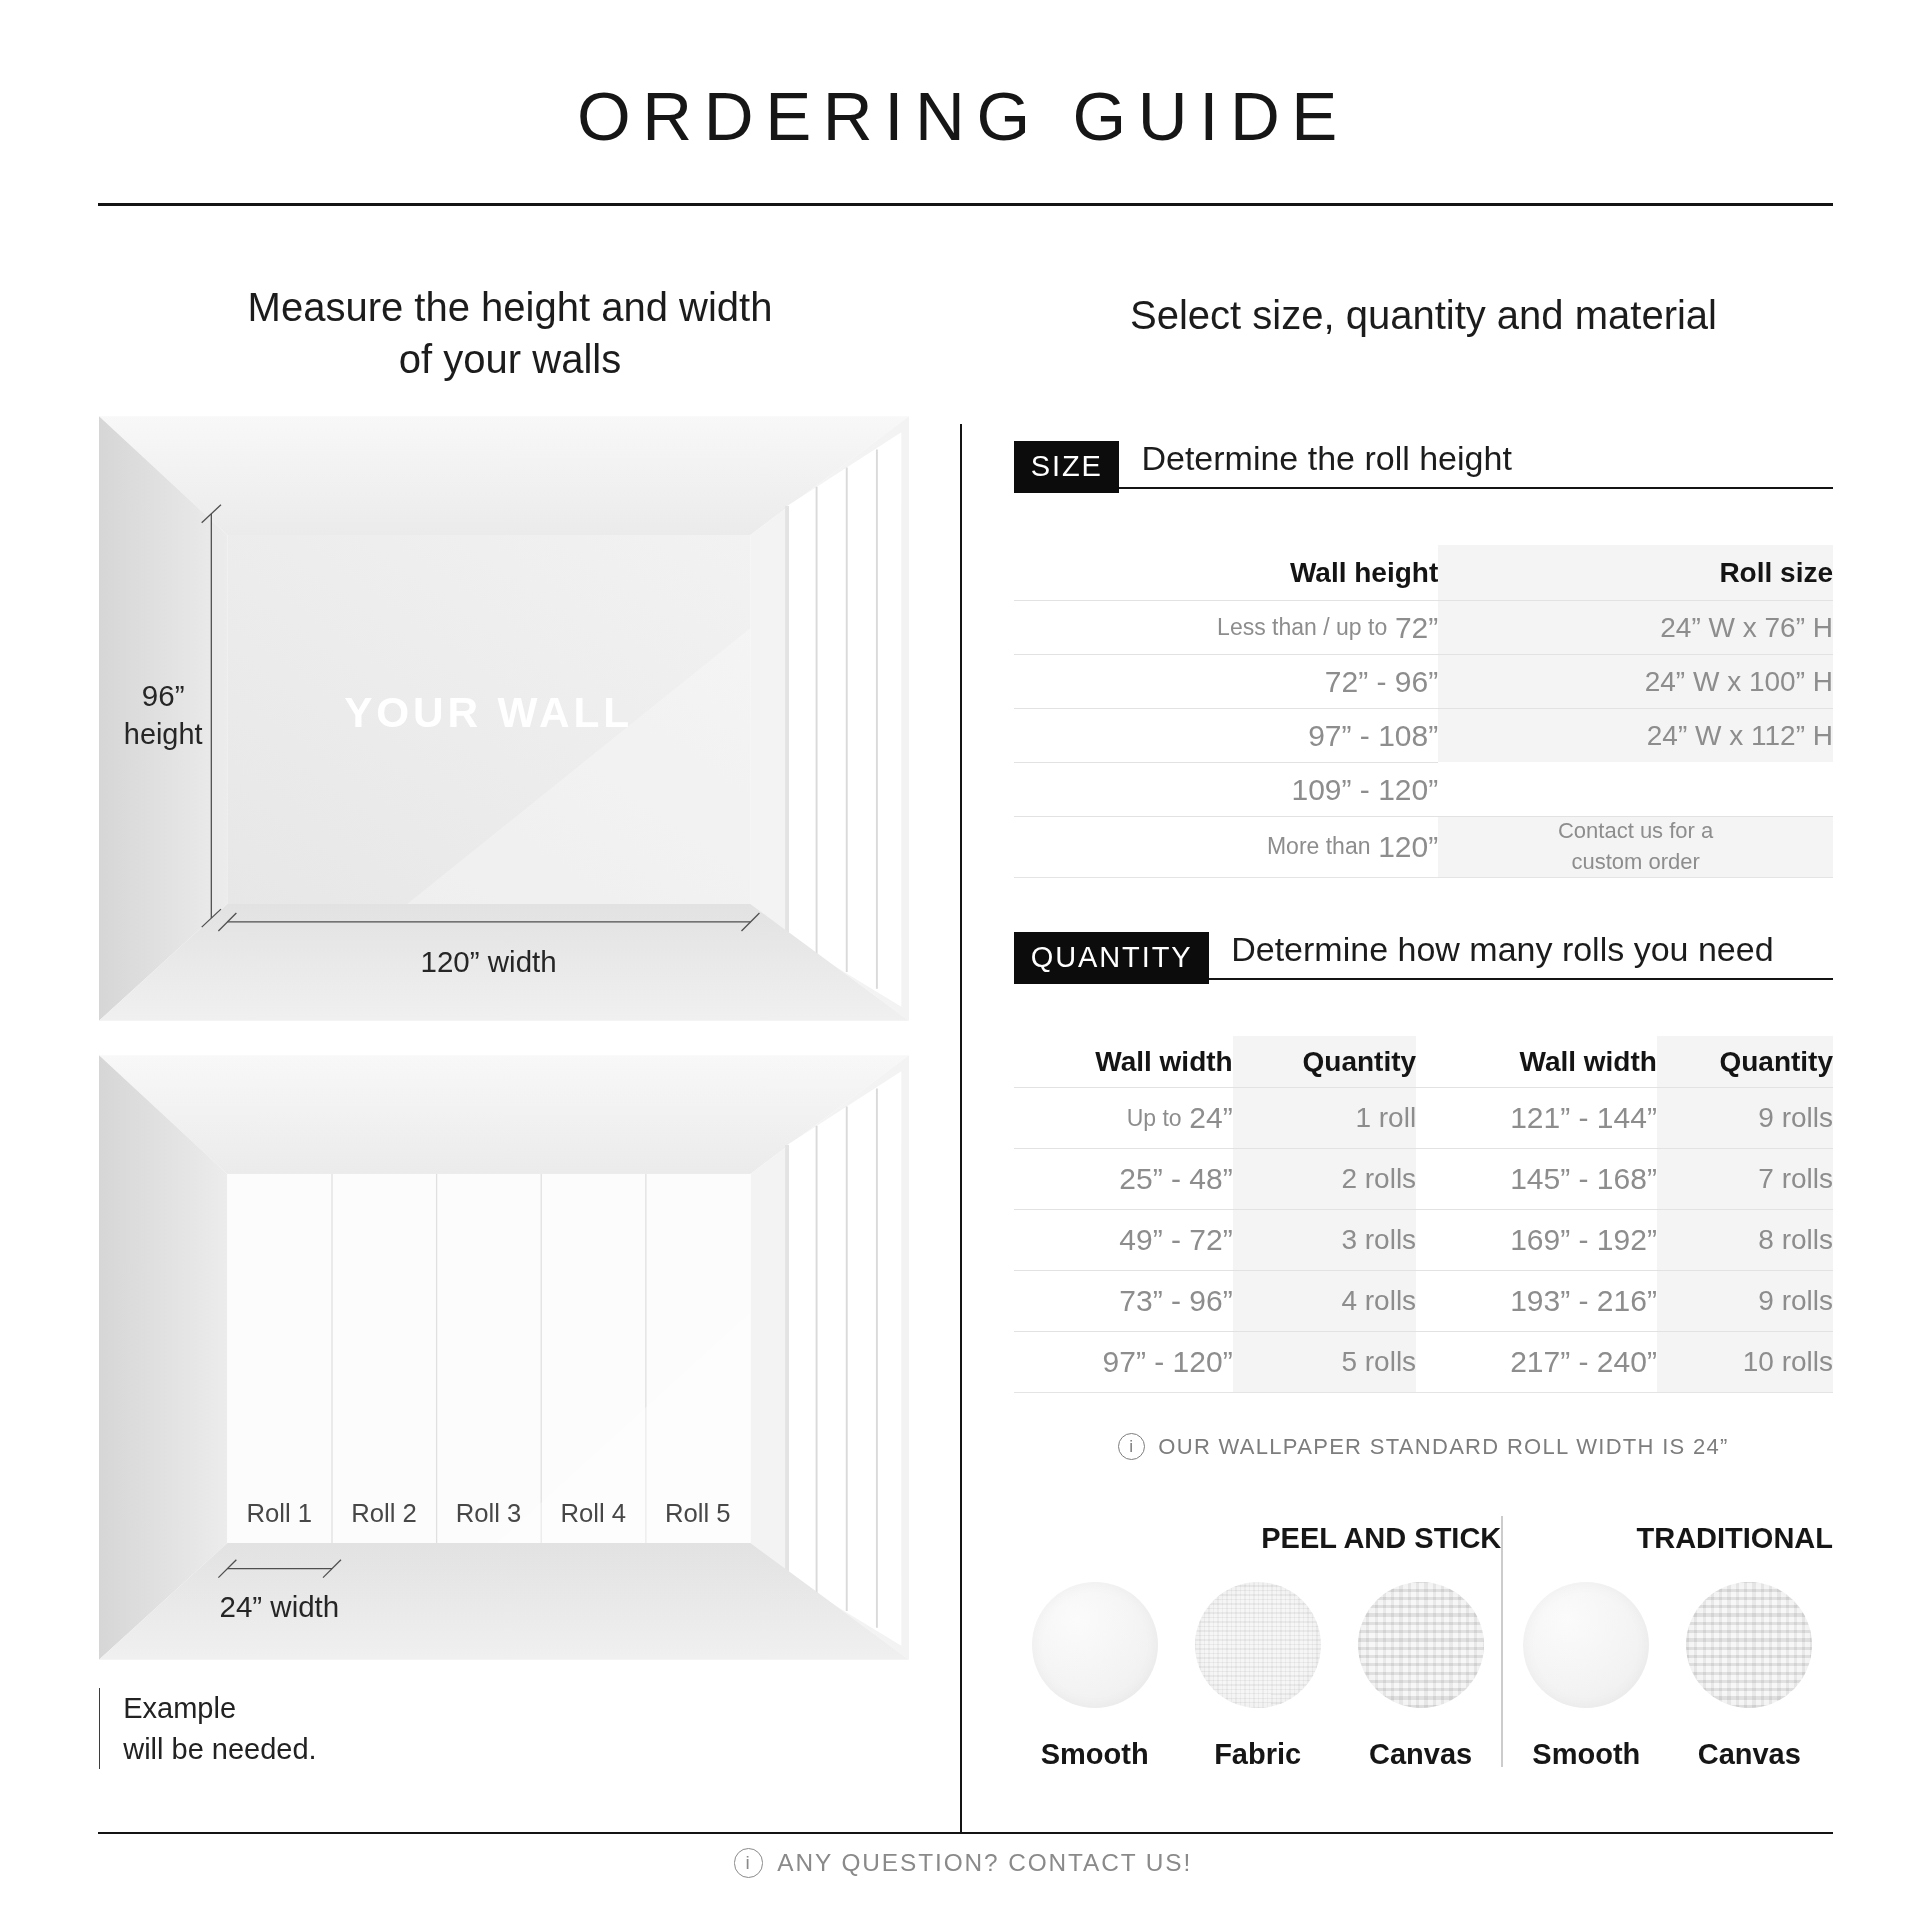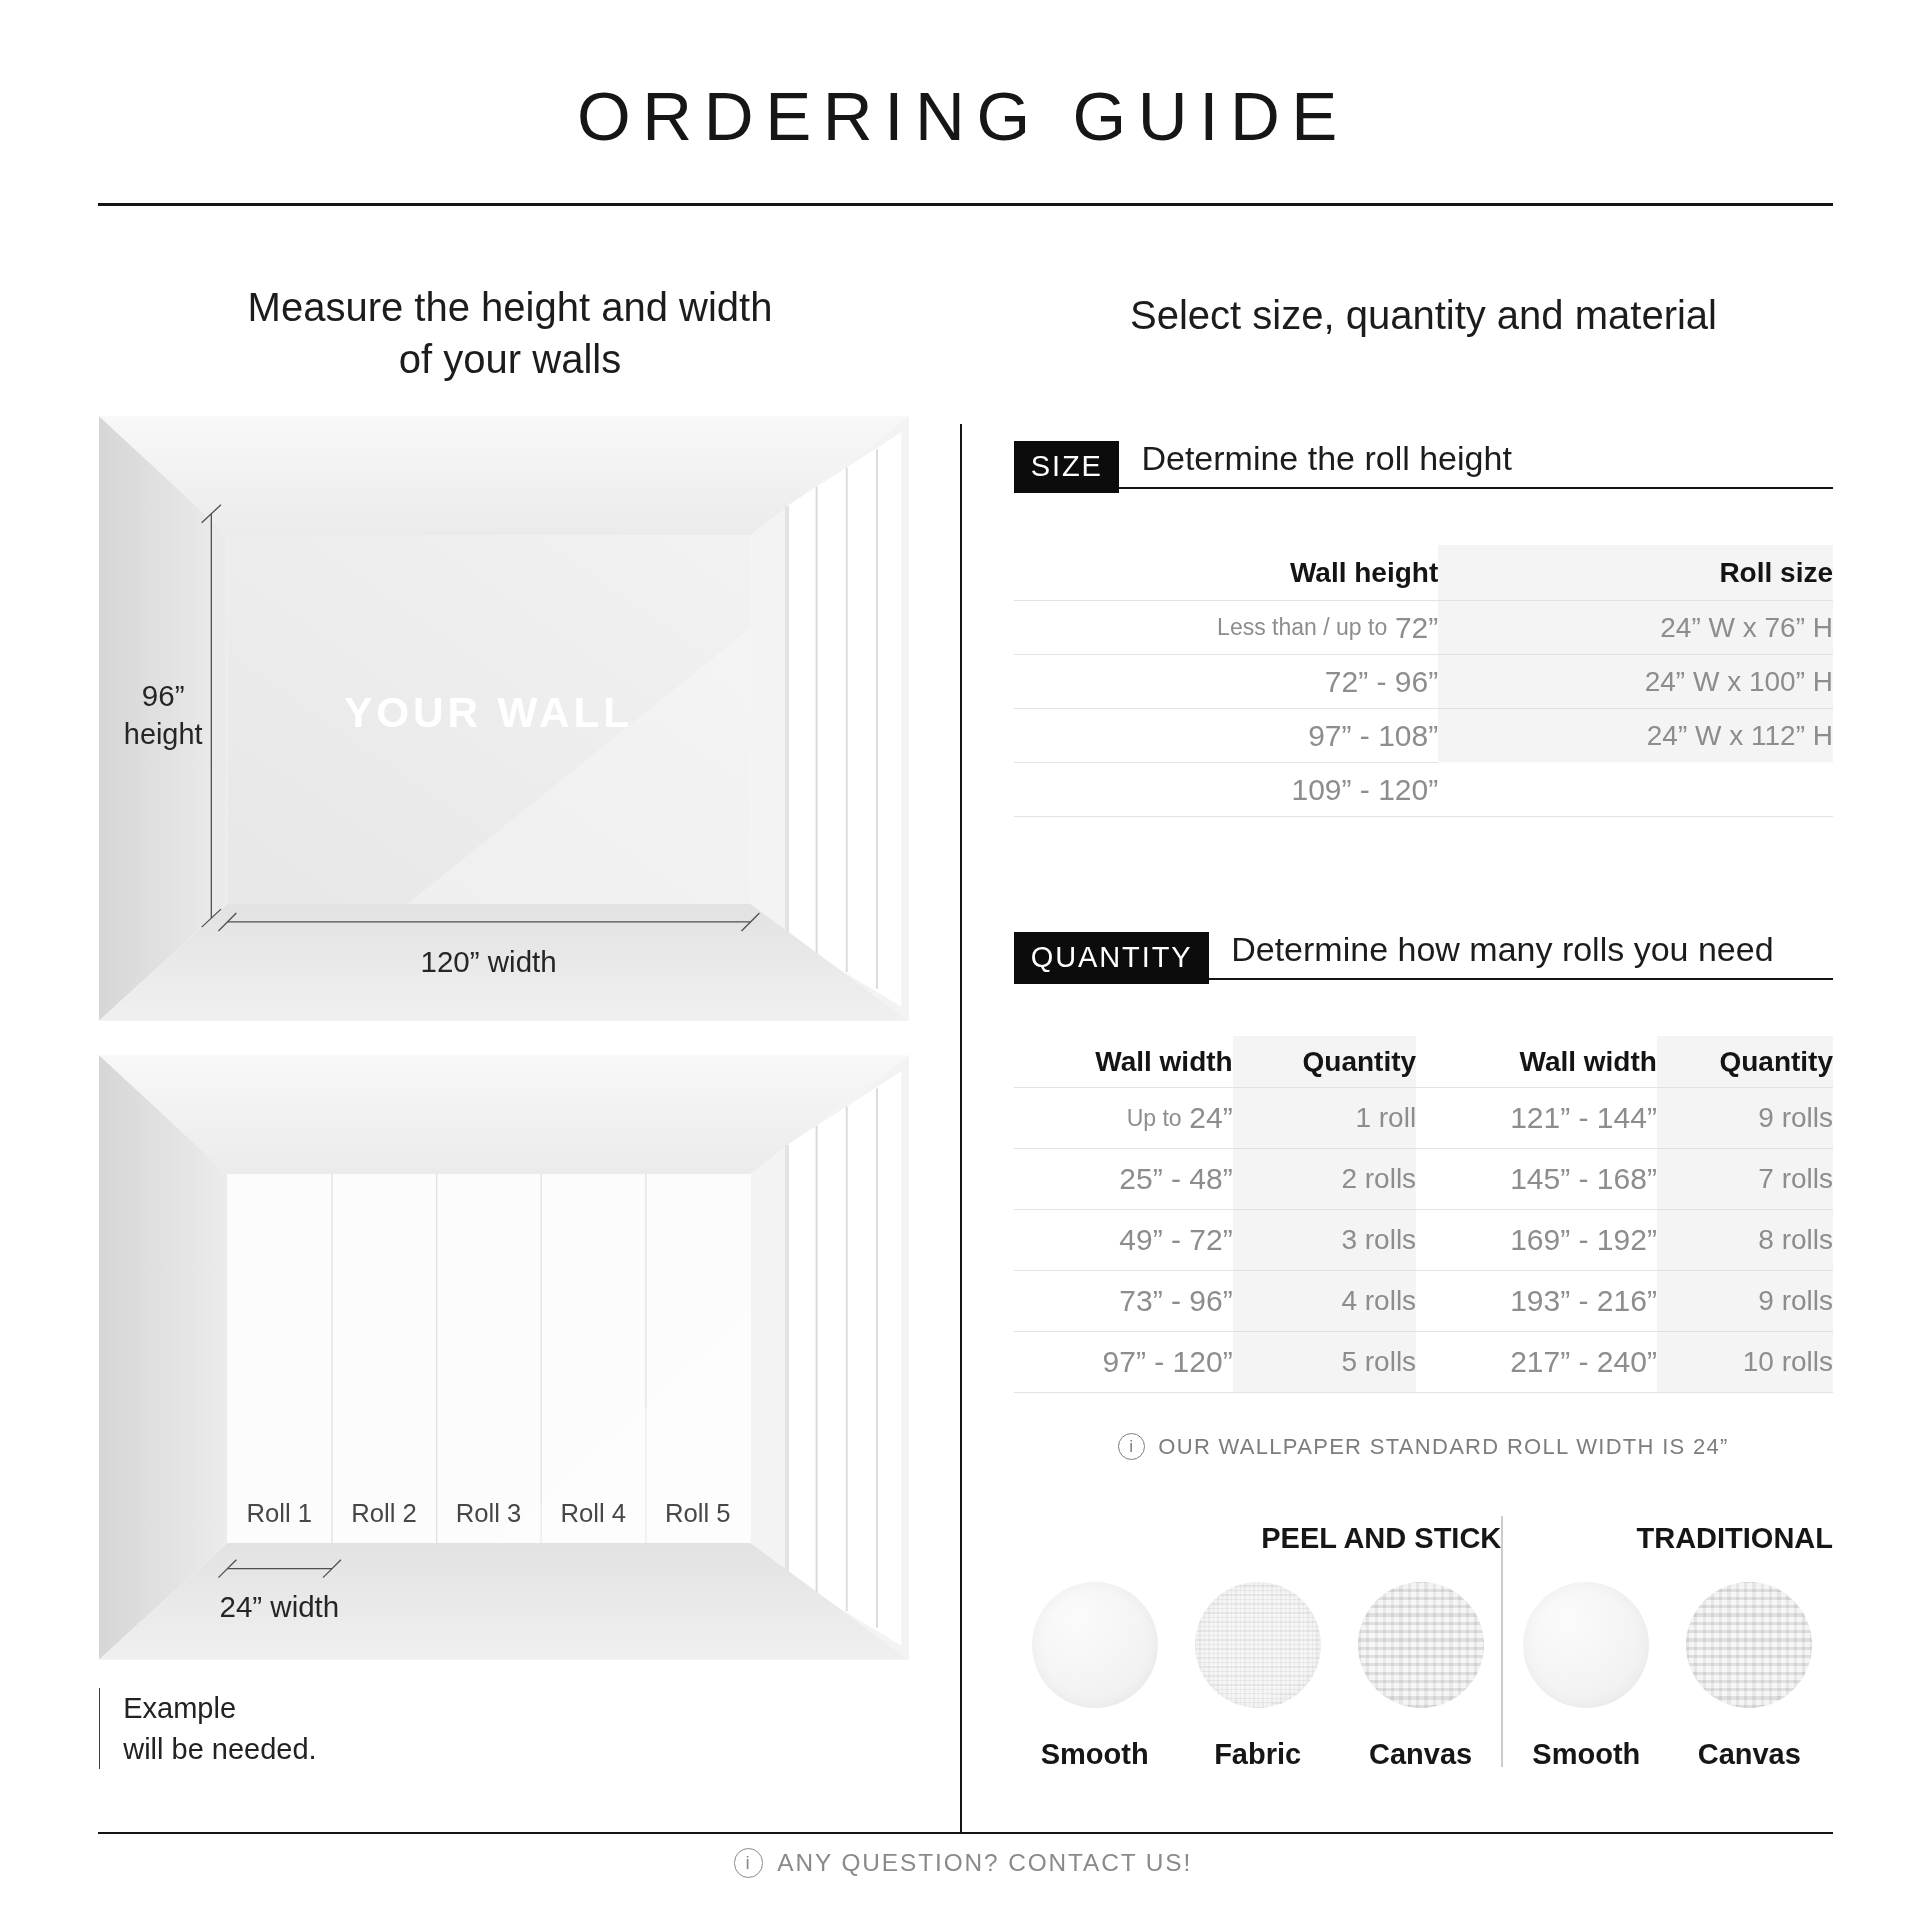--- a/index.html
+++ b/index.html
@@ -263,20 +263,30 @@
           </div>
           <div class="cell shade">
             <span class="val-txt">24” W x 112” H</span>
           </div>
         </div>
         <div class="row s-row">
           <div class="cell">
             <span class="big-txt">109” - 120”</span>
           </div>
         </div>
+        <div class="row s-row">
+          <div class="cell">
+            <span class="small-txt">More than</span>
+            <span class="big-txt">120”</span>
+          </div>
+          <div class="cell shade two-line">
+            <div>Contact us for a</div>
+            <div>custom order</div>
+          </div>
+        </div>
       </div>
     </div>
 
     <div class="sec qty-sec">
       <div class="sec-head">
         <span class="badge">QUANTITY</span>
         <span class="sec-title">Determine how many rolls you need</span>
       </div>
       <div class="tbl">
         <div class="row q-row hdr">

